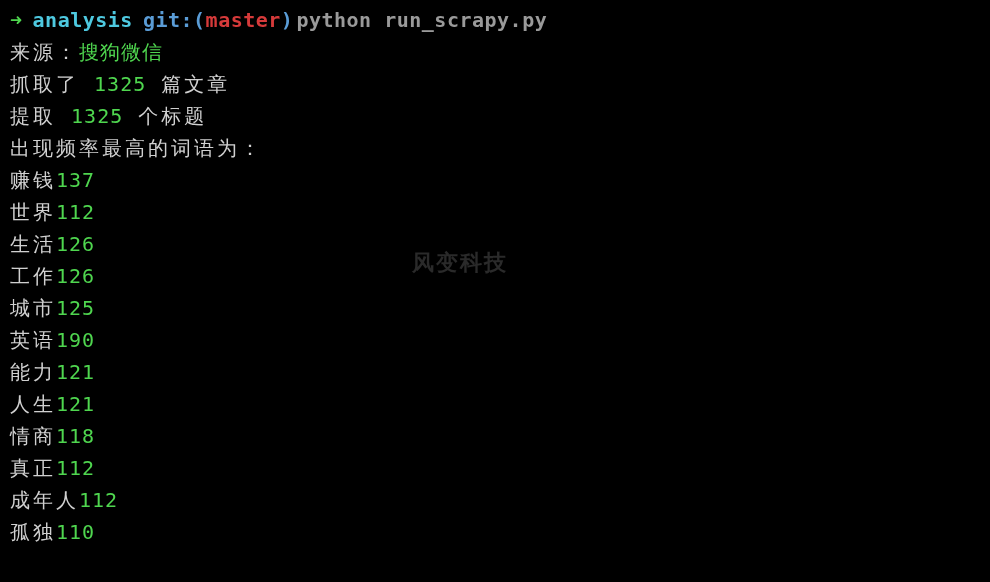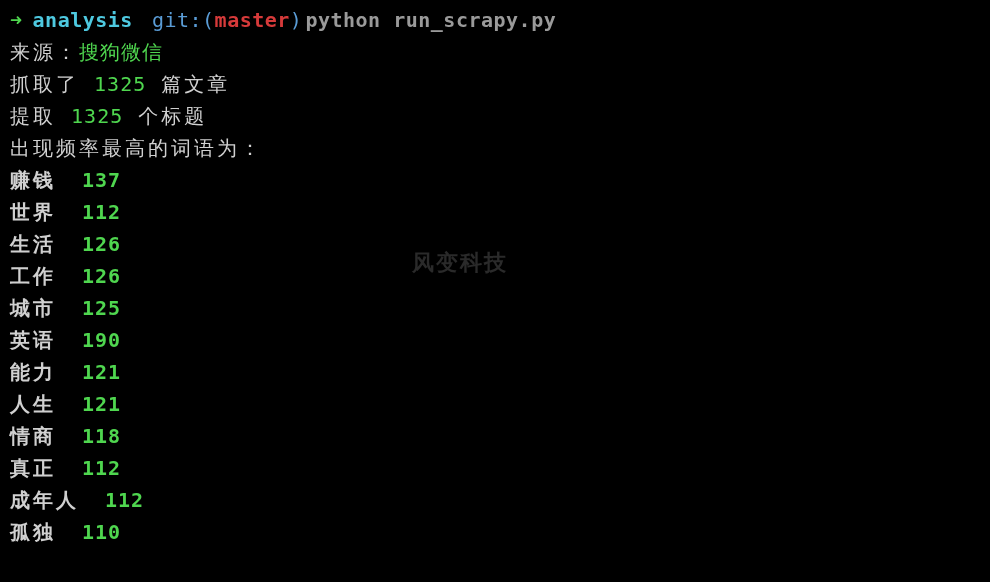--- a/index.html
+++ b/index.html
@@ -28,25 +28,25 @@
       font-weight: bold;
     }
     .arrow {
       color: #4fd64f;
       font-weight: bold;
       margin-right: 10px;
     }
     .dir {
       color: #4ec9e0;
       font-weight: bold;
-      margin-right: 19px;
+      margin-right: 10px;
     }
     .git {
       color: #5a9cd6;
-      font-weight: normal;
+      font-weight: bold;
     }
     .branch {
       color: #d63a3a;
       font-weight: bold;
     }
     .cmd {
       color: #9a9a9a;
       margin-left: 3px;
       font-weight: bold;
     }
@@ -54,22 +54,21 @@
       color: #d0d0d0;
       letter-spacing: 3px;
     }
     .green-val {
       color: #4fd64f;
       letter-spacing: 1px;
       text-align: center;
     }
     .word-row {
       display: flex;
-      gap: 26px;
-      font-weight: bold;
+      gap: 0;
     }
     .word {
       color: #d0d0d0;
       letter-spacing: 3px;
     }
     .count {
       color: #4fd64f;
       letter-spacing: 1px;
     }
     .watermark {

